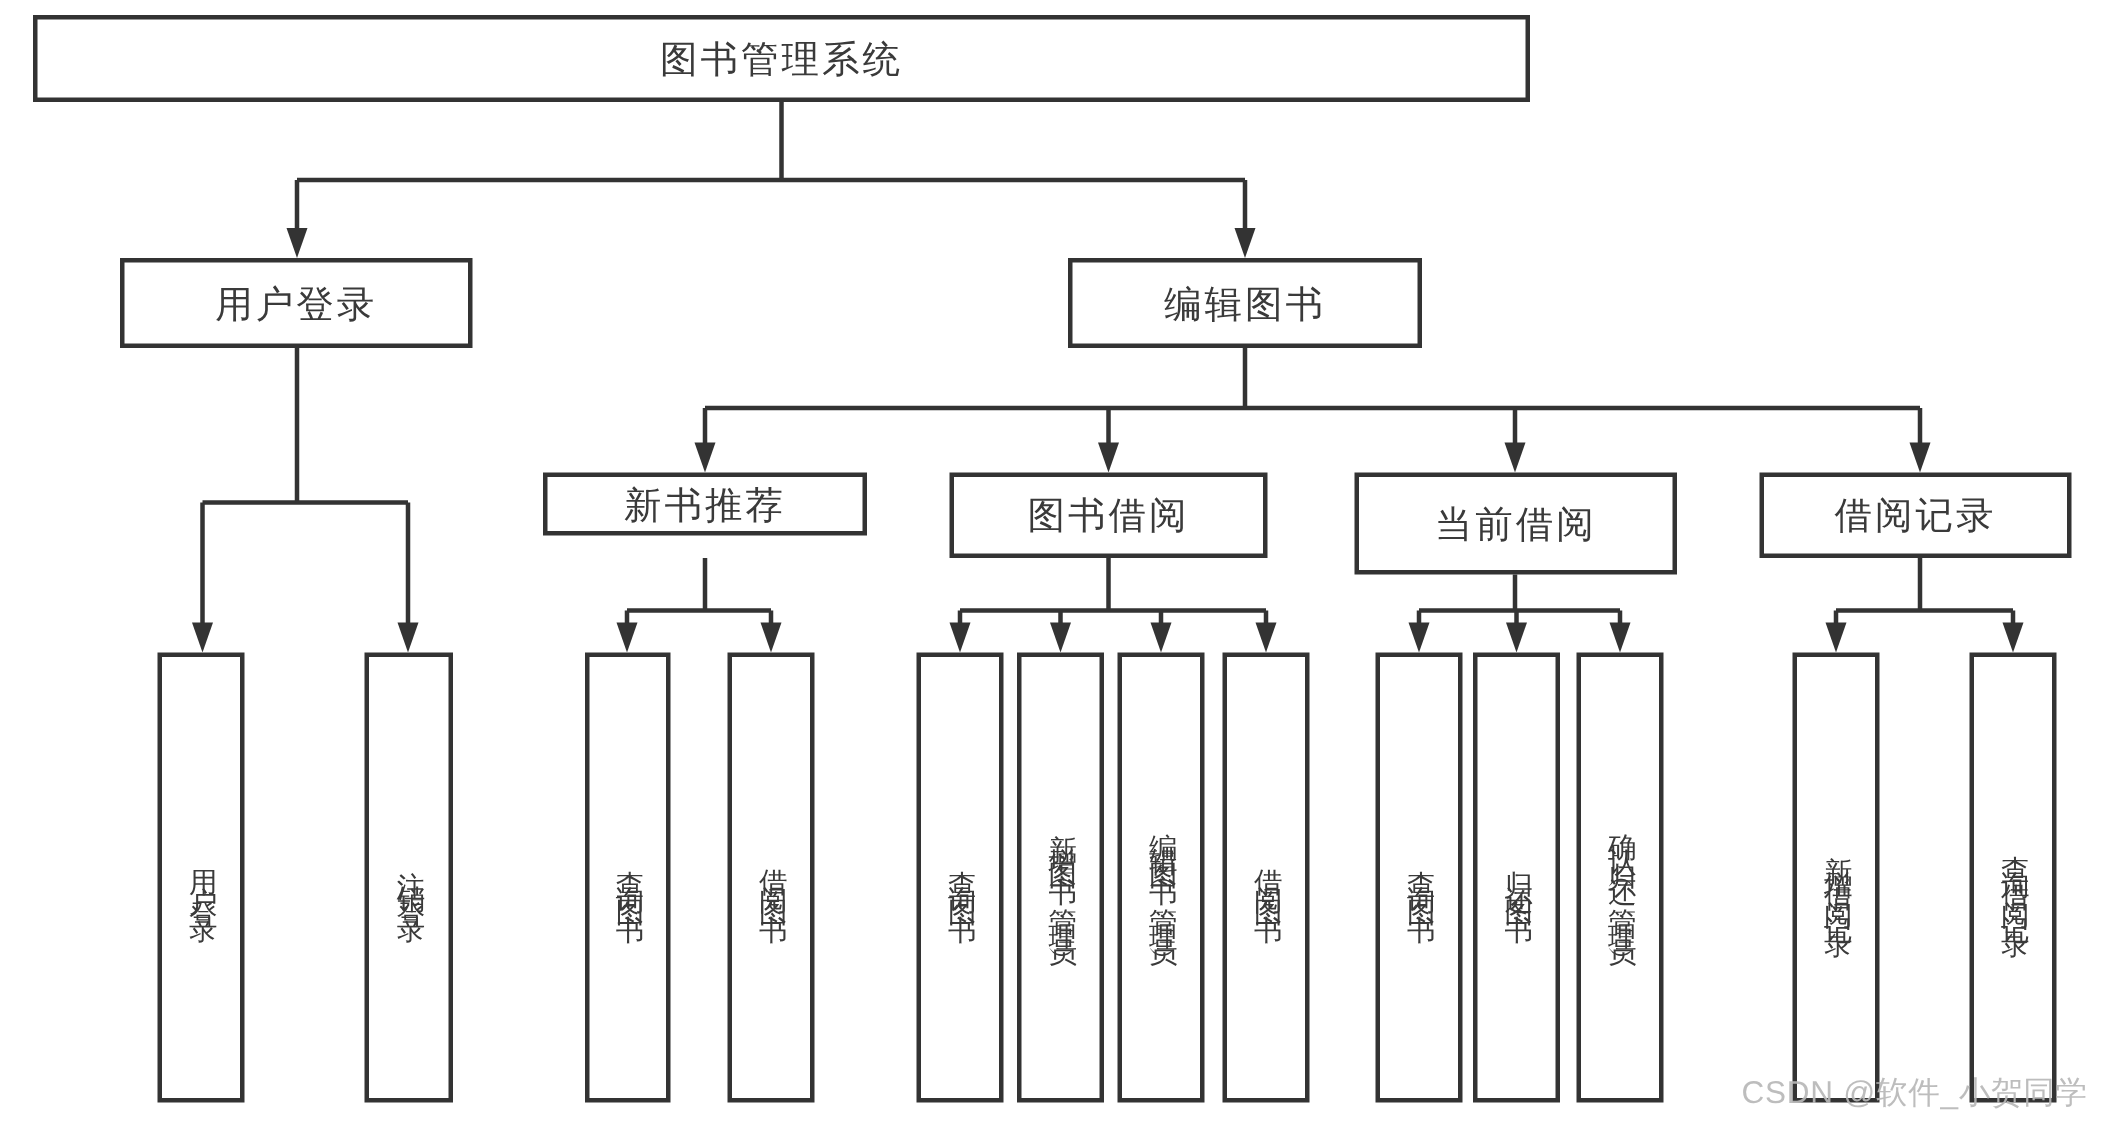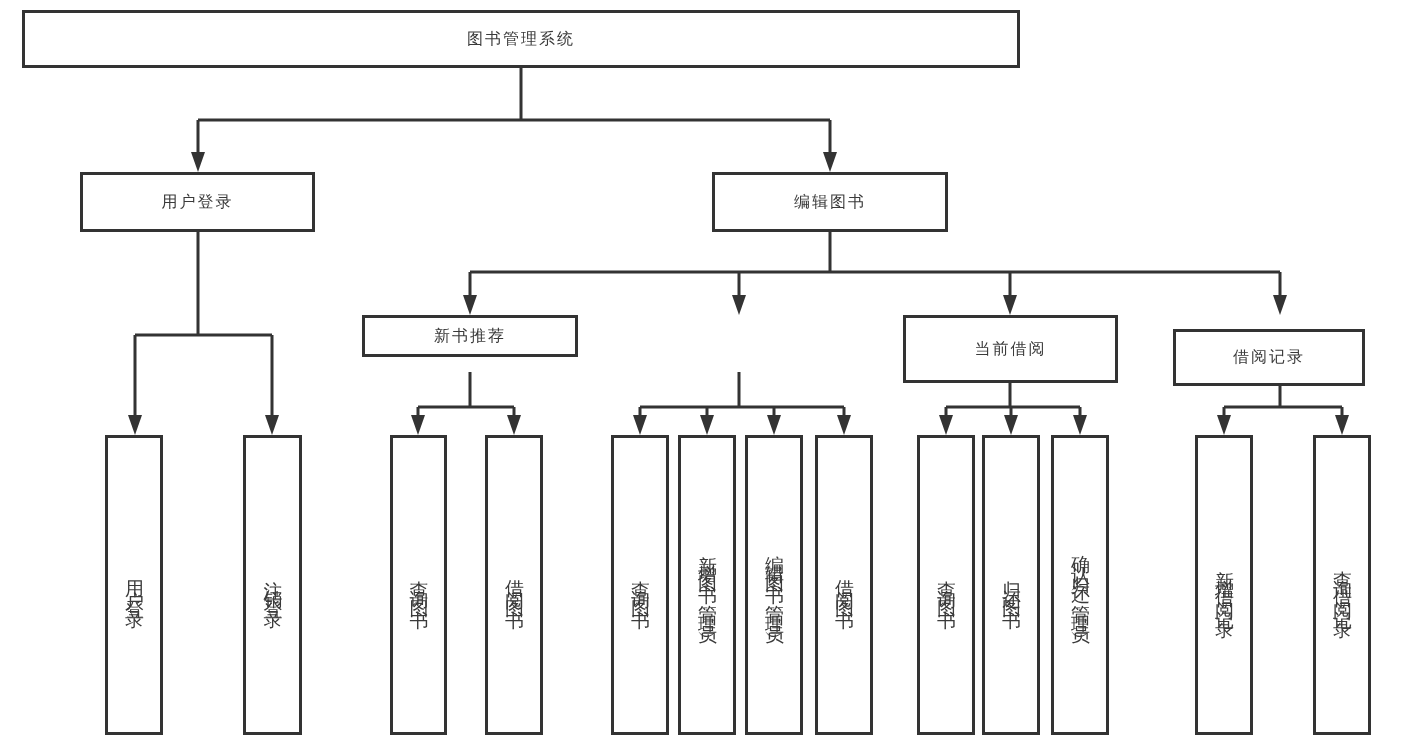--- a/index.html
+++ b/index.html
@@ -35,21 +35,21 @@
     background: #ffffff;
     border: 3px solid #333333;
     box-sizing: border-box;
     display: flex;
     align-items: center;
     justify-content: center;
     color: #3a3a3a;
     z-index: 2;
   }
   .h-label {
-    font-size: 16px;
+    font-size: 25px;
     letter-spacing: 2px;
     white-space: nowrap;
   }
   .v-label {
     writing-mode: vertical-rl;
     text-orientation: mixed;
     font-size: 19px;
     line-height: 1.1;
     letter-spacing: 10px;
     white-space: nowrap;
@@ -124,24 +124,27 @@
   <div class="box" style="left:80px; top:172px; width:235px; height:60px;">
     <span class="h-label">用户登录</span>
   </div>
   <div class="box" style="left:712px; top:172px; width:236px; height:60px;">
     <span class="h-label">编辑图书</span>
   </div>
 
   <div class="box" style="left:362px; top:315px; width:216px; height:42px;">
     <span class="h-label">新书推荐</span>
   </div>
+  <div class="box" style="left:633px; top:315px; width:212px; height:57px;">
+    <span class="h-label">图书借阅</span>
+  </div>
   <div class="box" style="left:903px; top:315px; width:215px; height:68px;">
     <span class="h-label">当前借阅</span>
   </div>
-  <div class="box" style="left:1173px; top:329px; width:192px; height:57px;">
+  <div class="box" style="left:1173px; top:315px; width:208px; height:57px;">
     <span class="h-label">借阅记录</span>
   </div>
 
   <div class="box leaf" style="left:105px; width:58px;">
     <span class="v-label">用户登录</span>
   </div>
   <div class="box leaf" style="left:243px; width:59px;">
     <span class="v-label">注销登录</span>
   </div>
 
@@ -175,14 +178,15 @@
     <span class="v-label">确认归还（管理员）</span>
   </div>
 
   <div class="box leaf" style="left:1195px; width:58px;">
     <span class="v-label">新增借阅记录</span>
   </div>
   <div class="box leaf" style="left:1313px; width:58px;">
     <span class="v-label">查询借阅记录</span>
   </div>
 
+  <div id="watermark">CSDN @软件_小贺同学</div>
 
 </div>
 
 </body></html>

